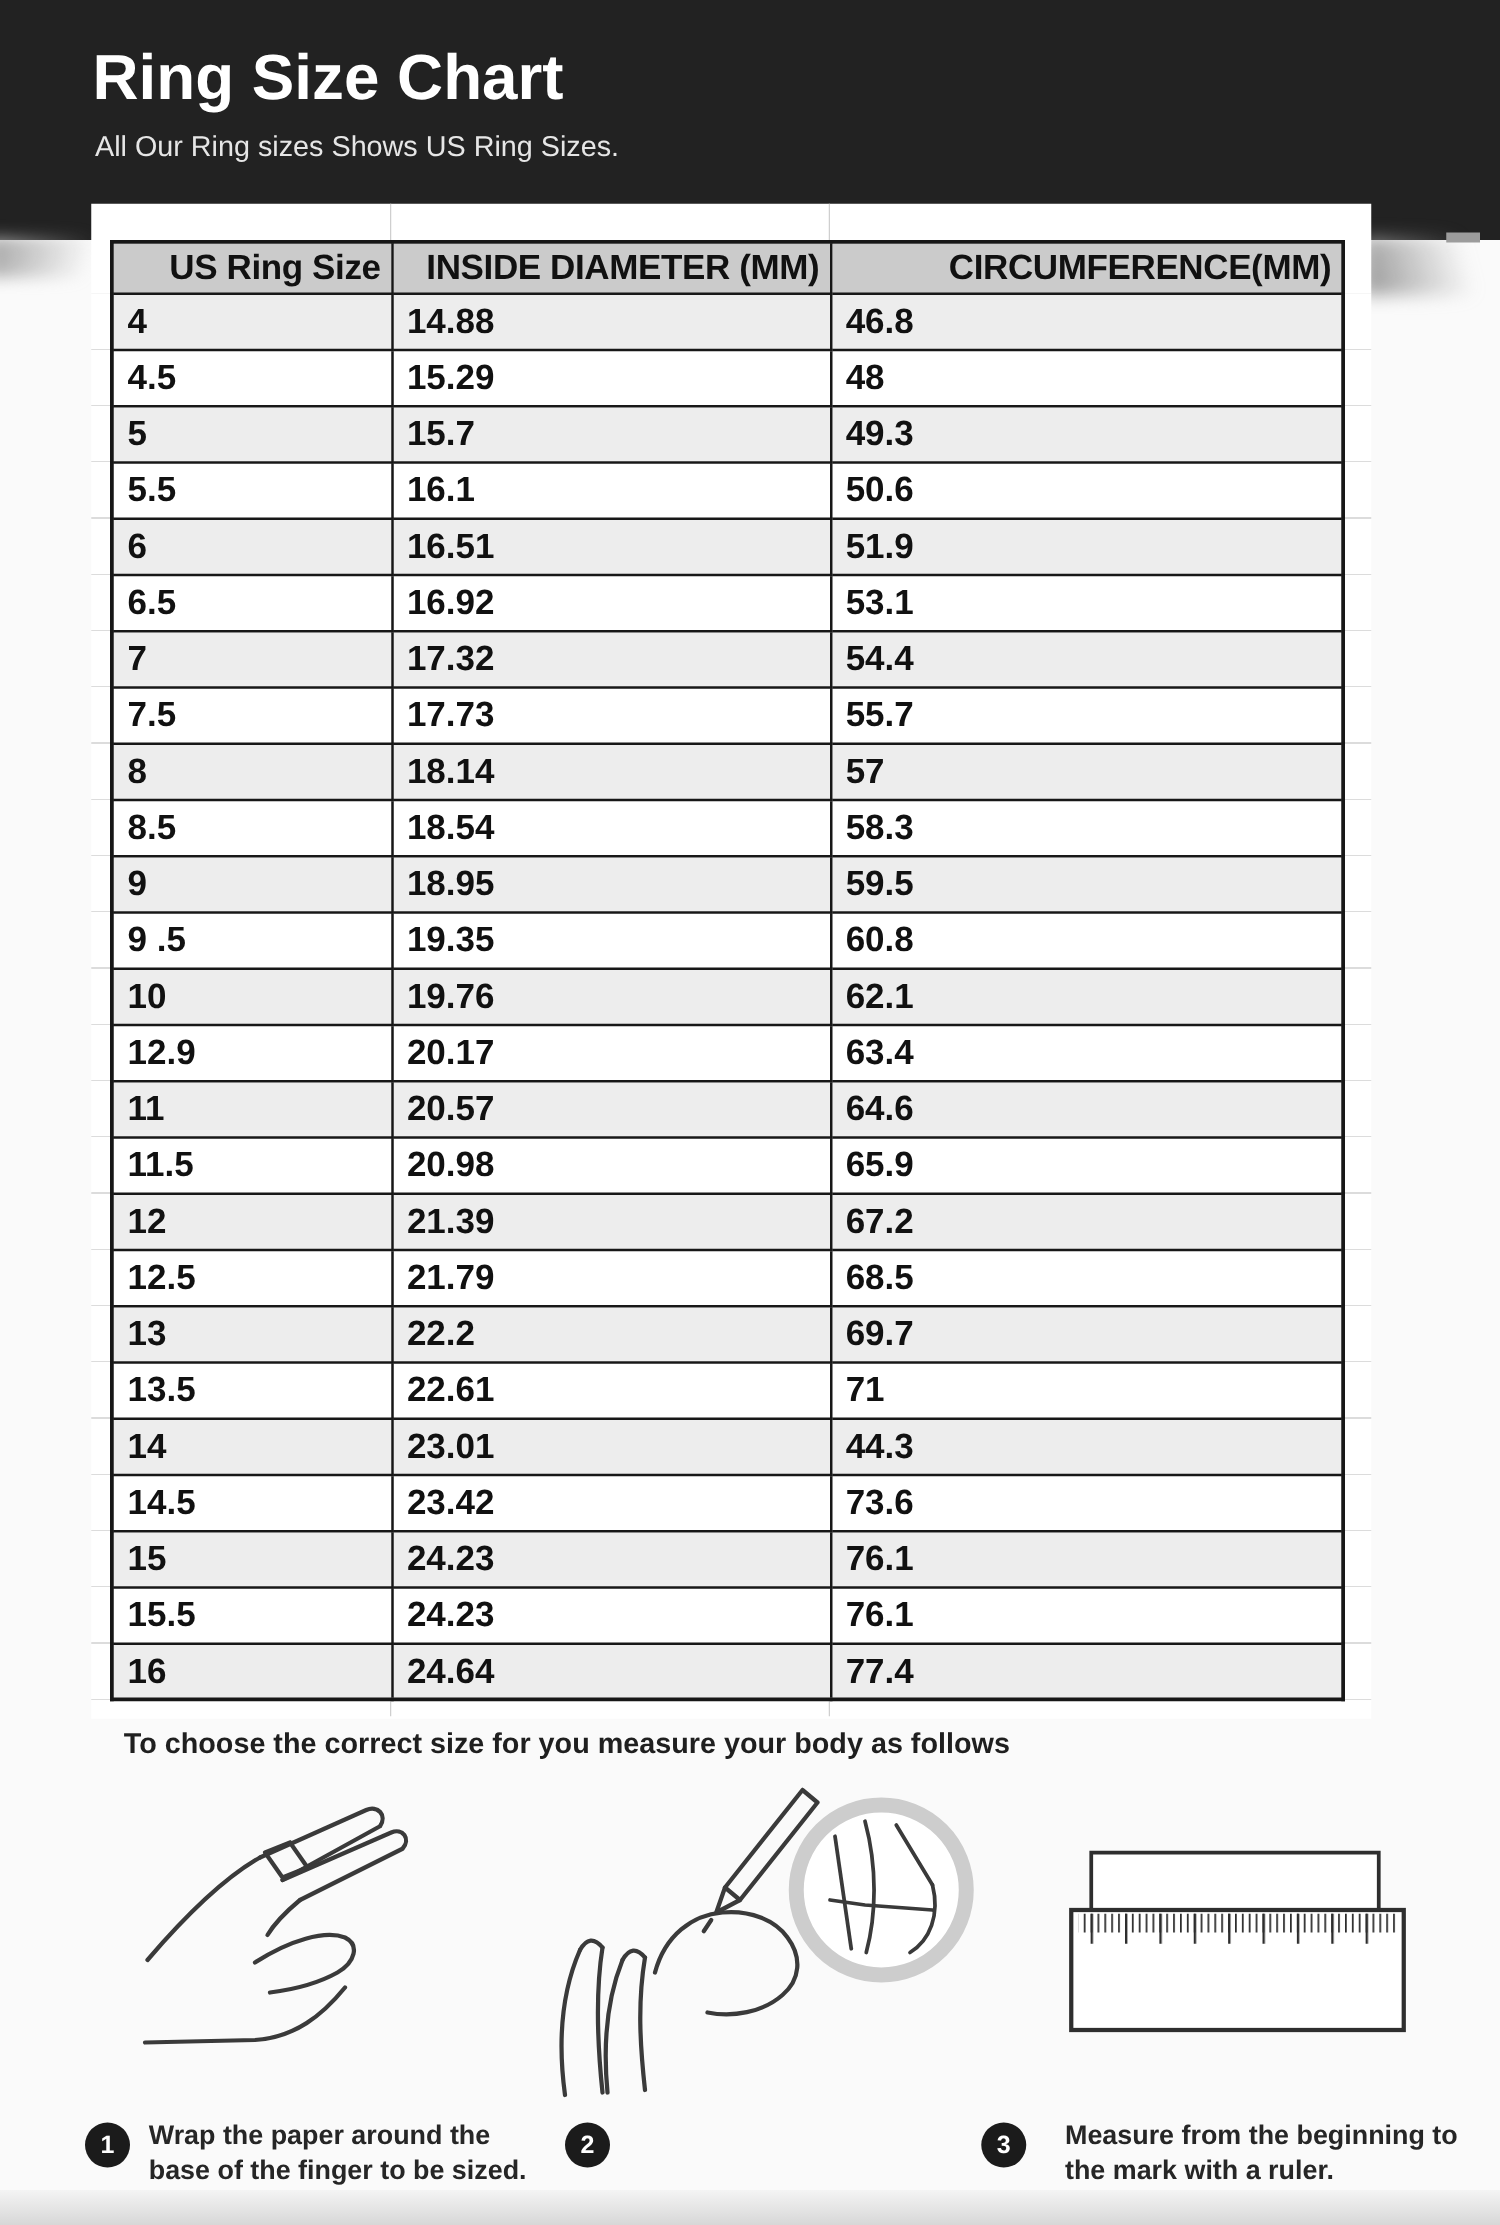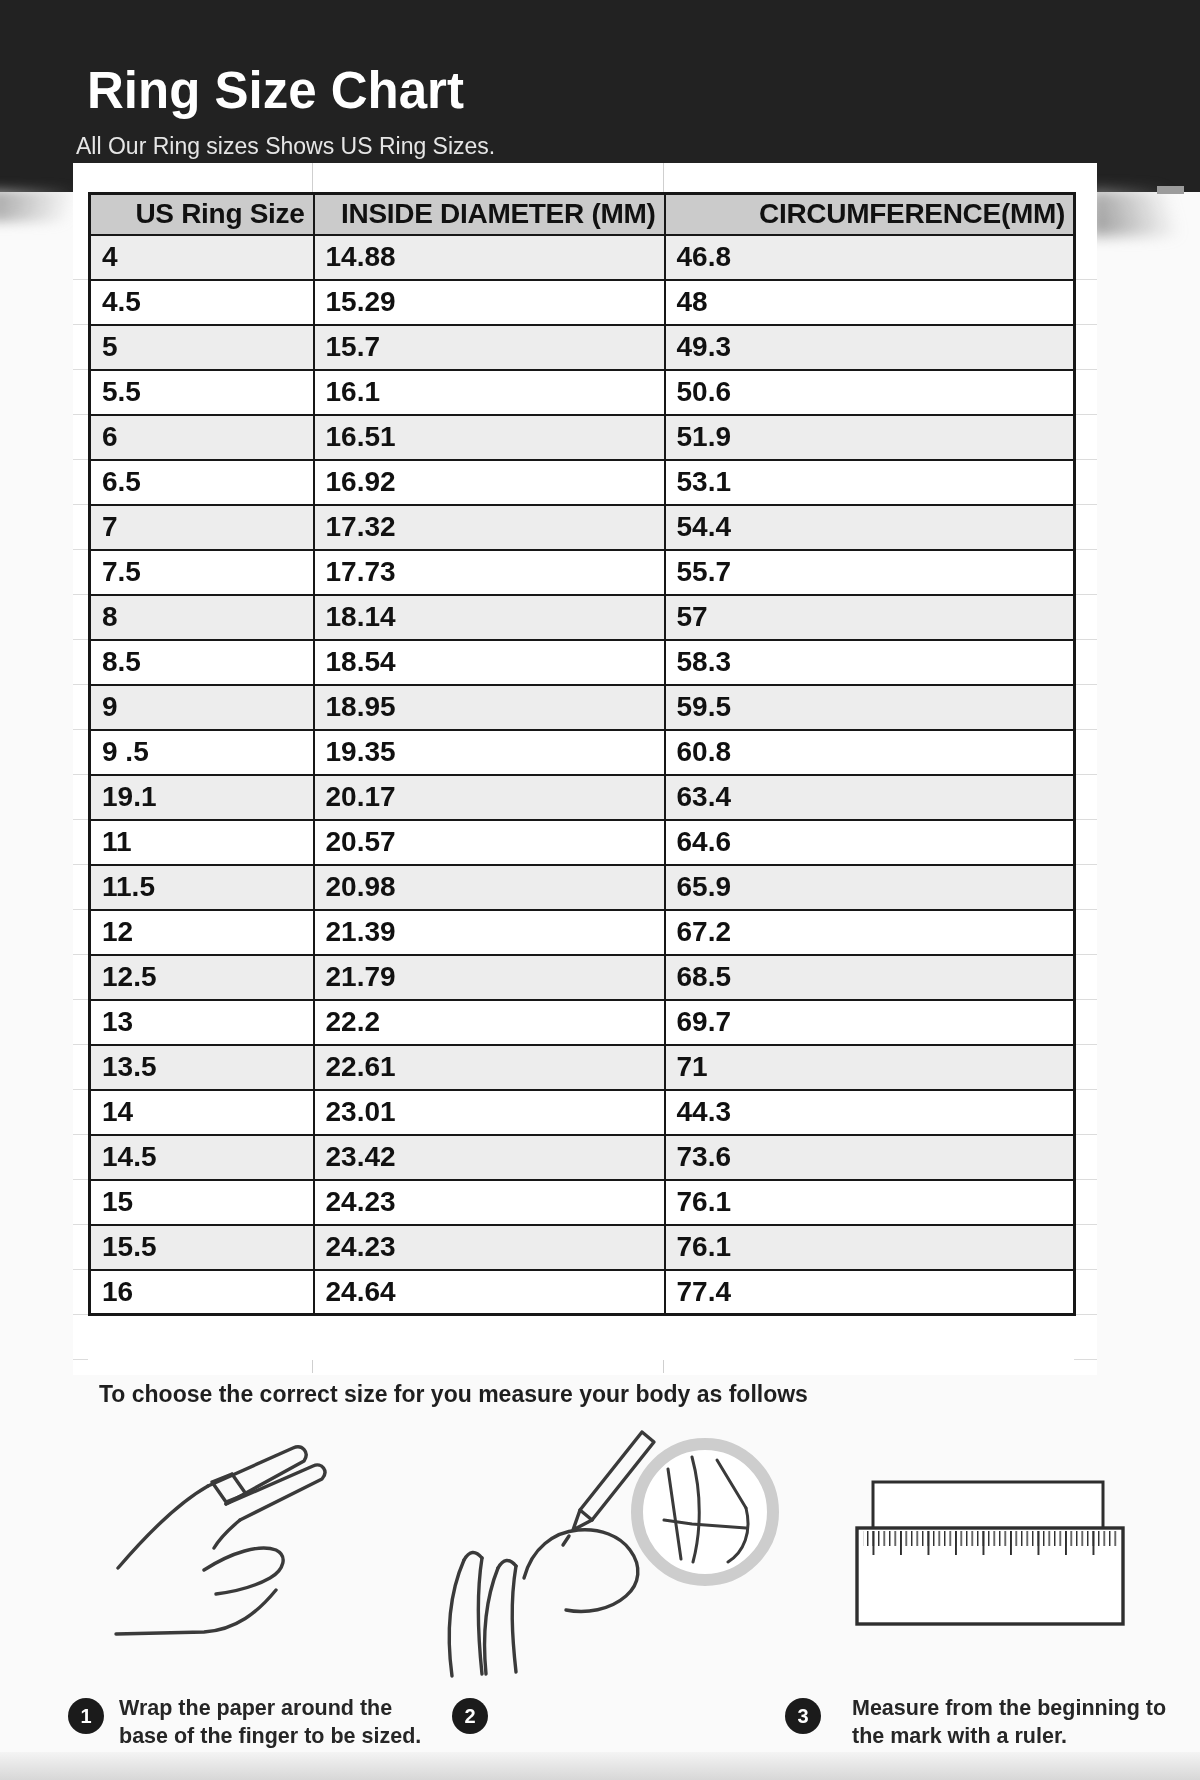--- a/index.html
+++ b/index.html
@@ -3,21 +3,21 @@
 <meta charset="utf-8">
 <style>
   html,body{margin:0;padding:0;background:#fafafa;}
   #app{position:relative;width:1200px;height:1780px;overflow:hidden;
        background:#fafafa;
        font-family:"Liberation Sans","DejaVu Sans",sans-serif;}
 
   
   .banner{position:absolute;left:0;top:0;width:1200px;height:192px;
           background:var(--banner-bg,#222222);}
-  .banner-title{margin:13px;padding:48px 0 0 74px;font-size:51px;font-weight:bold;
+  .banner-title{margin:0;padding:32px 0 0 74px;font-size:51px;font-weight:bold;
                 color:var(--banner-text,#ffffff);letter-spacing:0;}
   .banner-subtitle{margin:13px 0 0 76px;font-size:23px;color:#e6e6e6;font-weight:normal;}
   .shadow-left{position:absolute;left:-10px;top:190px;width:115px;height:32px;
                background:linear-gradient(105deg,#a3a3a3 0%,rgba(250,250,250,0) 70%);
                filter:blur(6px);}
   .shadow-right{position:absolute;left:1090px;top:190px;width:115px;height:46px;
                 background:linear-gradient(75deg,#969696 0%,rgba(250,250,250,0) 72%);
                 filter:blur(7px);}
   .corner-tab{position:absolute;left:1157px;top:186px;width:27px;height:8px;background:#9c9c9c;}
 
@@ -149,21 +149,26 @@
           <td>9</td>
           <td>18.95</td>
           <td>59.5</td>
         </tr>
         <tr>
           <td>9 .5</td>
           <td>19.35</td>
           <td>60.8</td>
         </tr>
         <tr>
-          <td>19.1</td>
+          <td>10</td>
+          <td>19.76</td>
+          <td>62.1</td>
+        </tr>
+        <tr>
+          <td>12.9</td>
           <td>20.17</td>
           <td>63.4</td>
         </tr>
         <tr>
           <td>11</td>
           <td>20.57</td>
           <td>64.6</td>
         </tr>
         <tr>
           <td>11.5</td>

